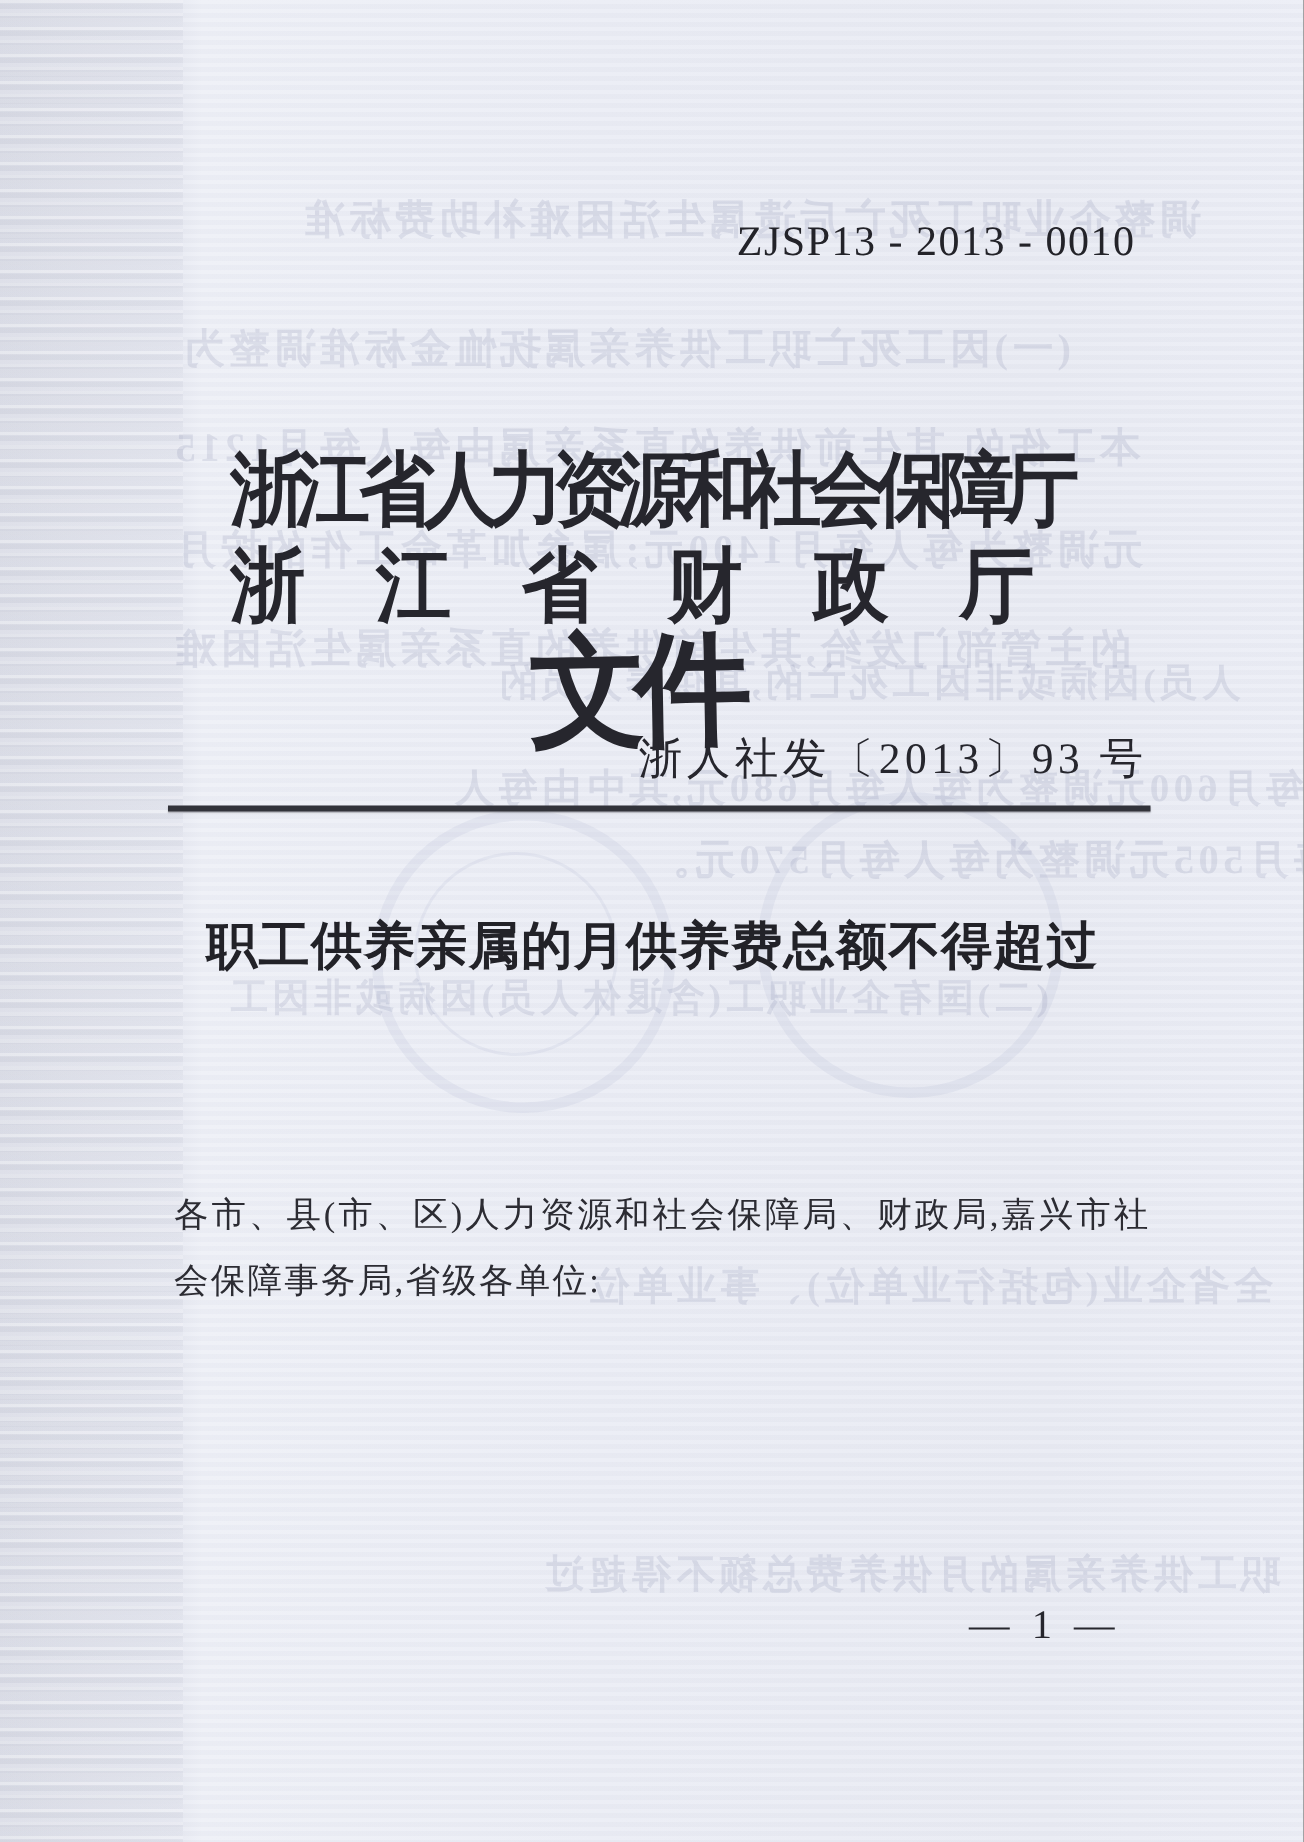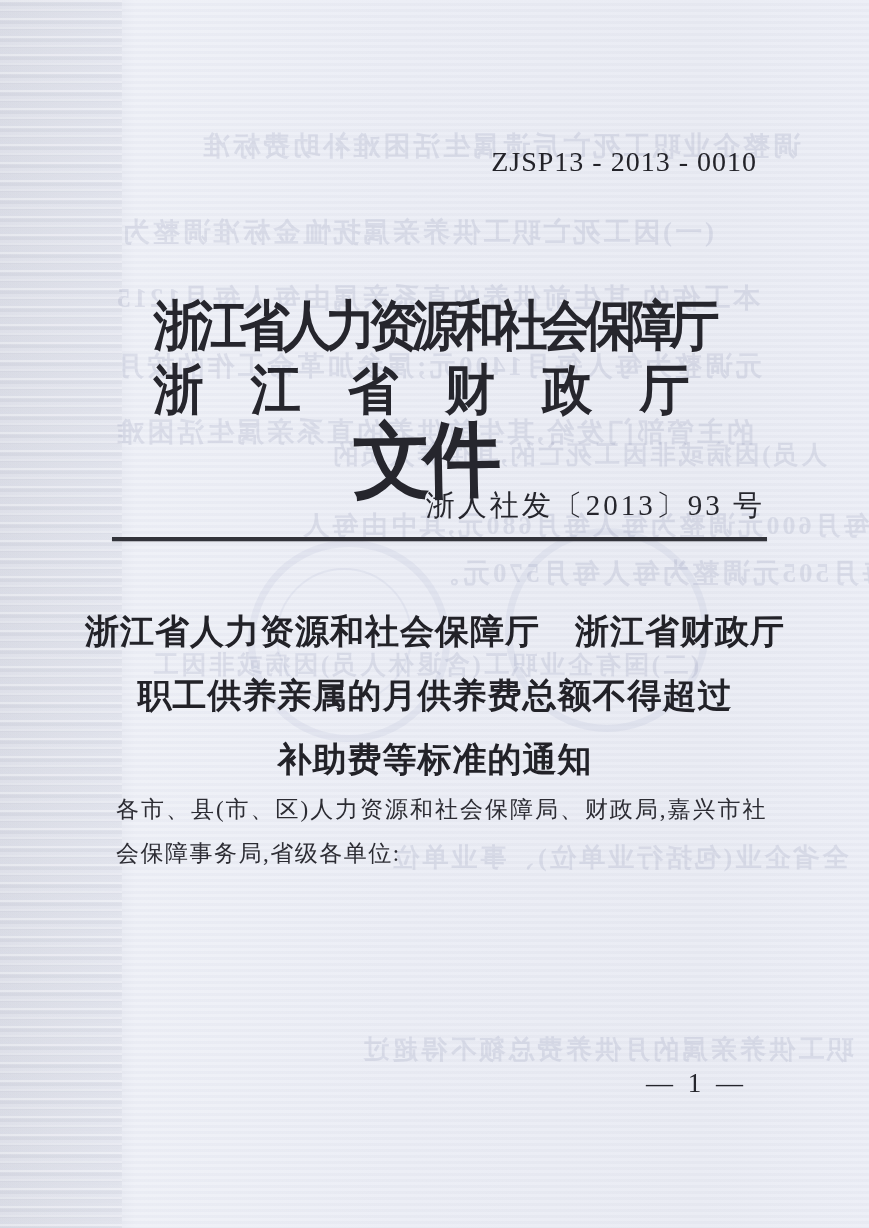--- a/index.html
+++ b/index.html
@@ -122,23 +122,21 @@
         <div class="agency-line justified">浙 江 省 财 政 厅</div>
       </div>
       <div class="doc-type">文件</div>
     </div>
 
     <div class="doc-number">浙人社发〔2013〕93 号</div>
 
     <div class="separator"></div>
 
     <div class="title">
-      <div>浙江省人力资源和社会保障厅　浙江省财政厅</div>
       <div>职工供养亲属的月供养费总额不得超过</div>
-      <div>补助费等标准的通知</div>
     </div>
 
     <div class="body-text">
       <p class="salutation">各市、县(市、区)人力资源和社会保障局、财政局,嘉兴市社会保障事务局,省级各单位:</p>
     </div>
 
     <div class="page-number">— 1 —</div>
 
   </div>
 </div>

